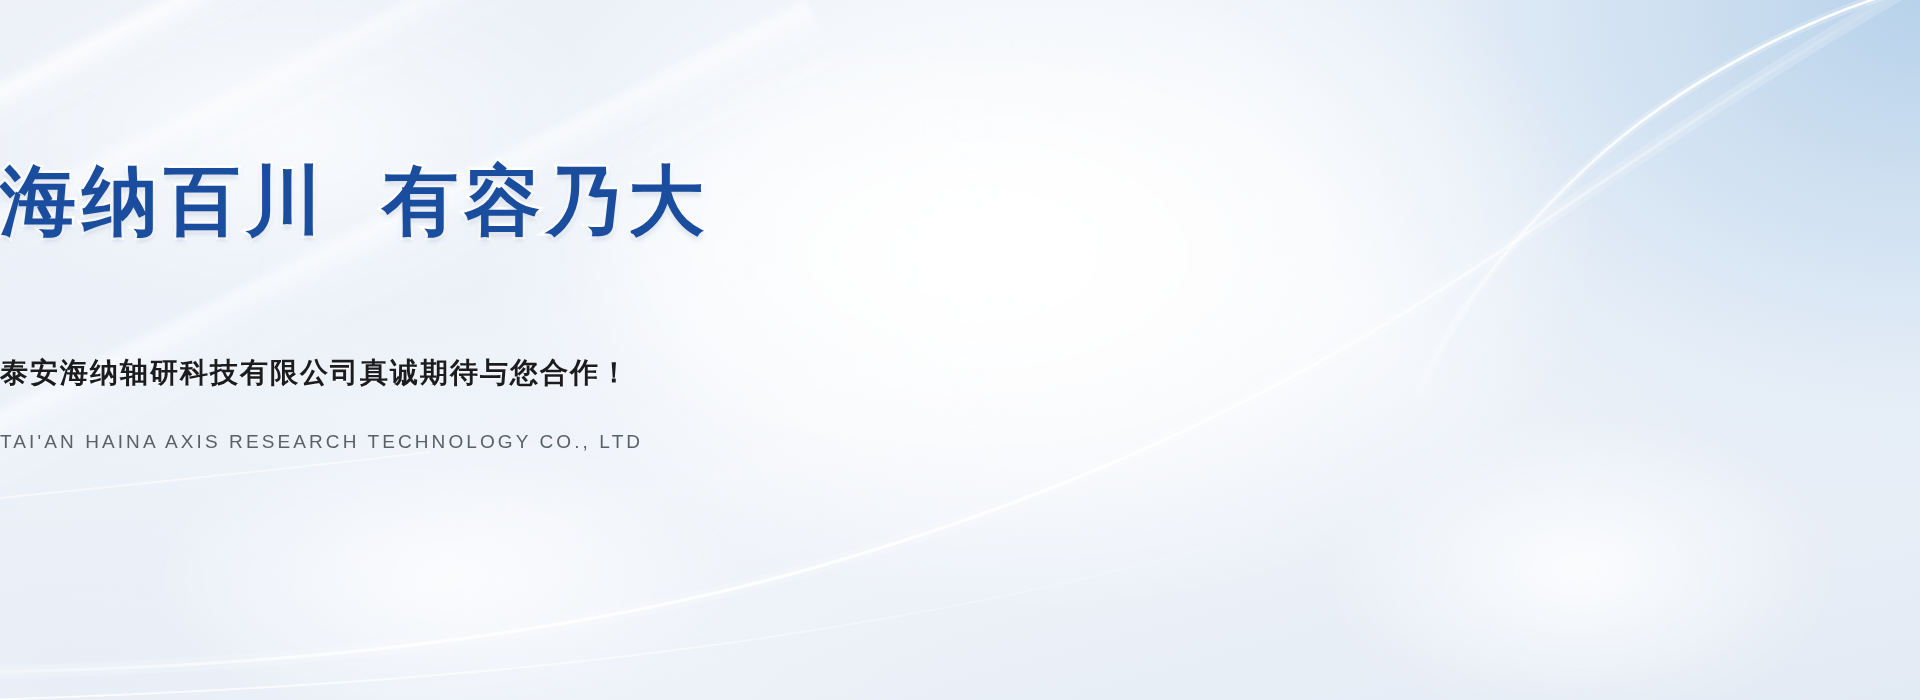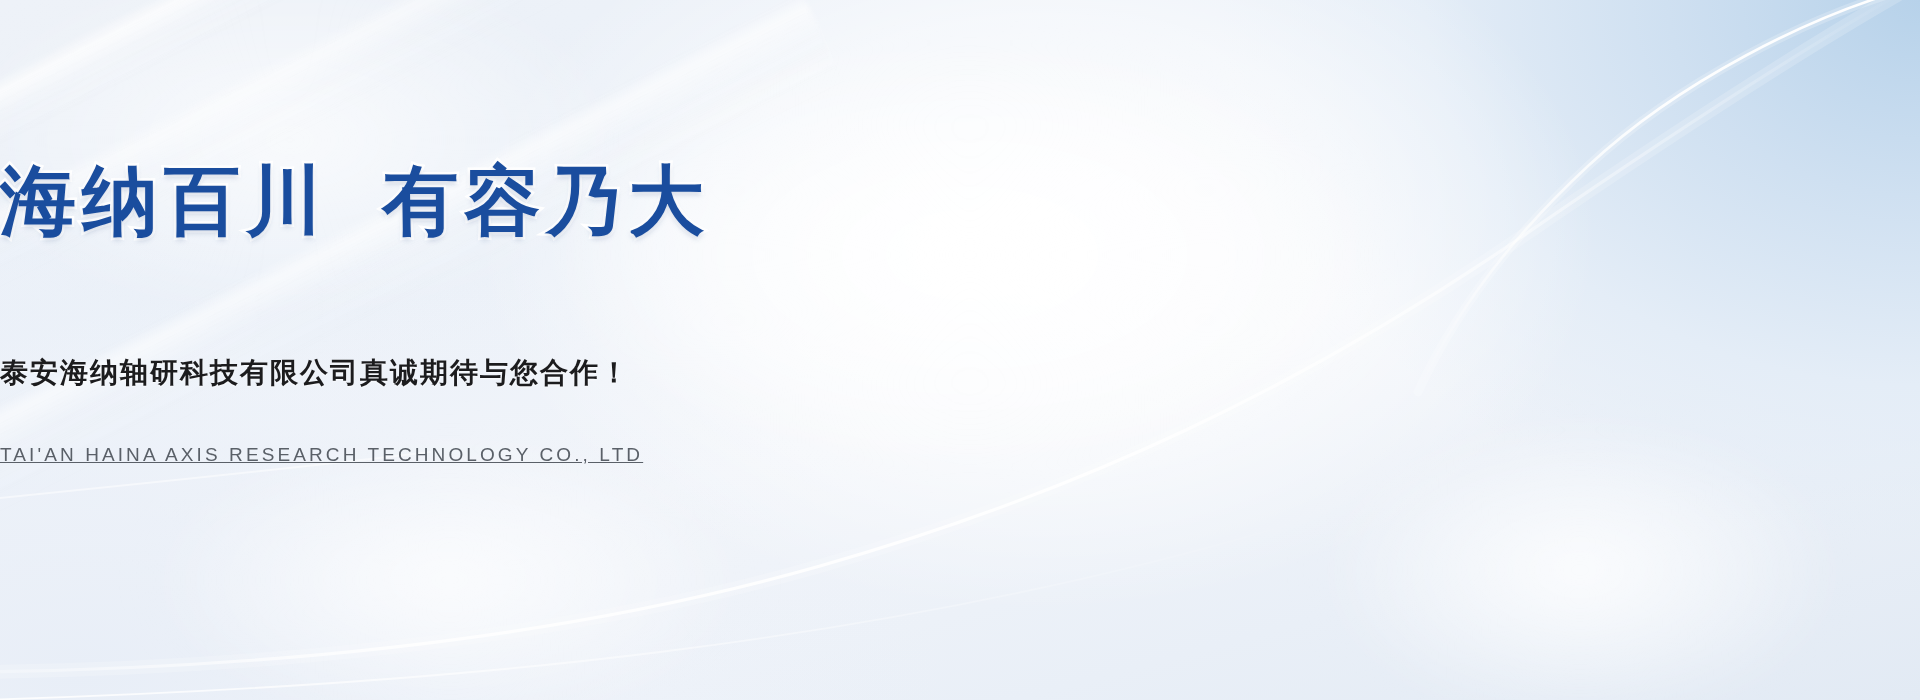--- a/index.html
+++ b/index.html
@@ -134,27 +134,25 @@
     margin-top: 72px;
     font-size: 28px;
     font-weight: 700;
     letter-spacing: 2px;
     color: #1c1c1e;
     white-space: pre;
     text-shadow: 0 1px 2px rgba(255,255,255,0.75);
   }
 
   .sub-en {
-    margin-top: 13px;
     font-size: 19px;
     font-weight: 400;
     letter-spacing: 3.1px;
     color: #5a6068;
     white-space: pre;
-    text-decoration: underline;
   }
 </style>
 </head>
 <body>
 
 <div id="banner">
 
   <div class="bg-layer">
 
     <div class="haze-topleft"></div>

